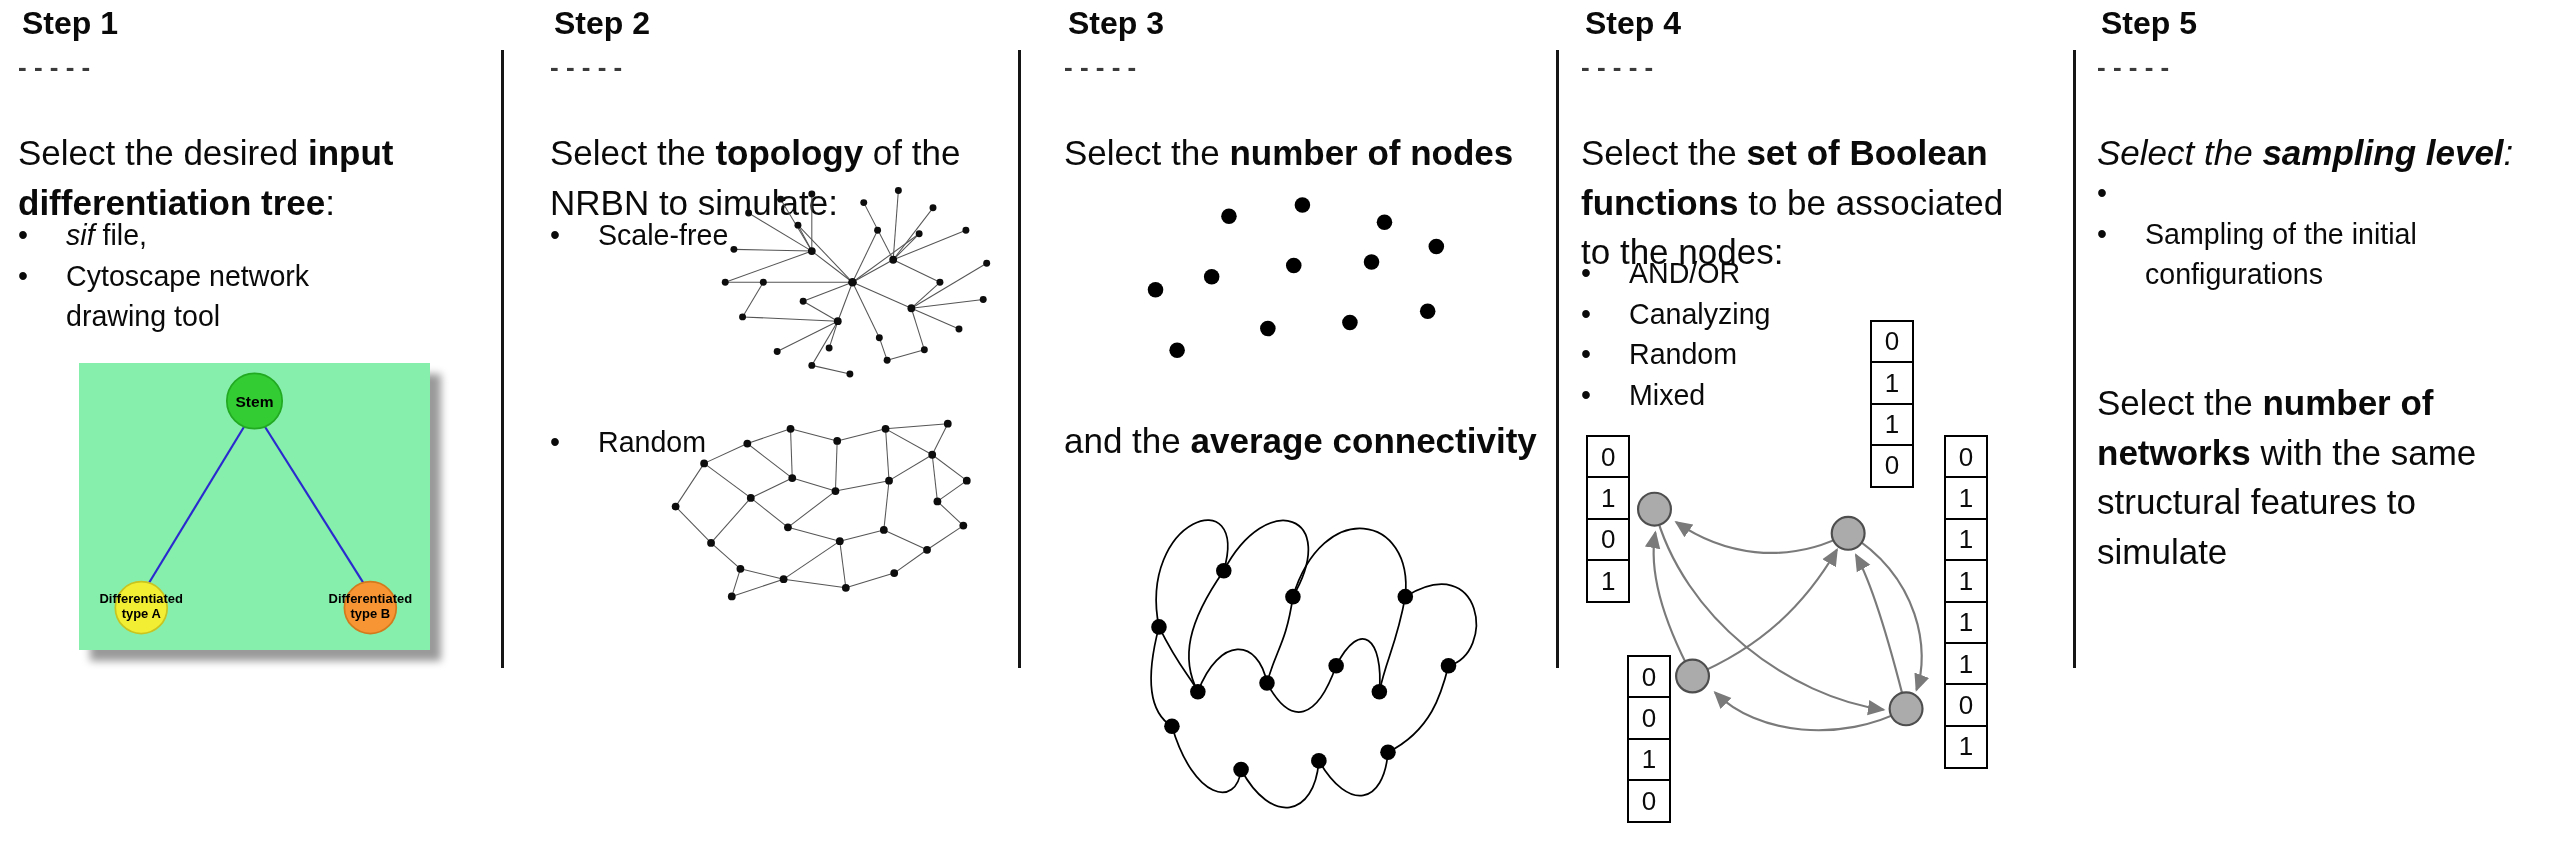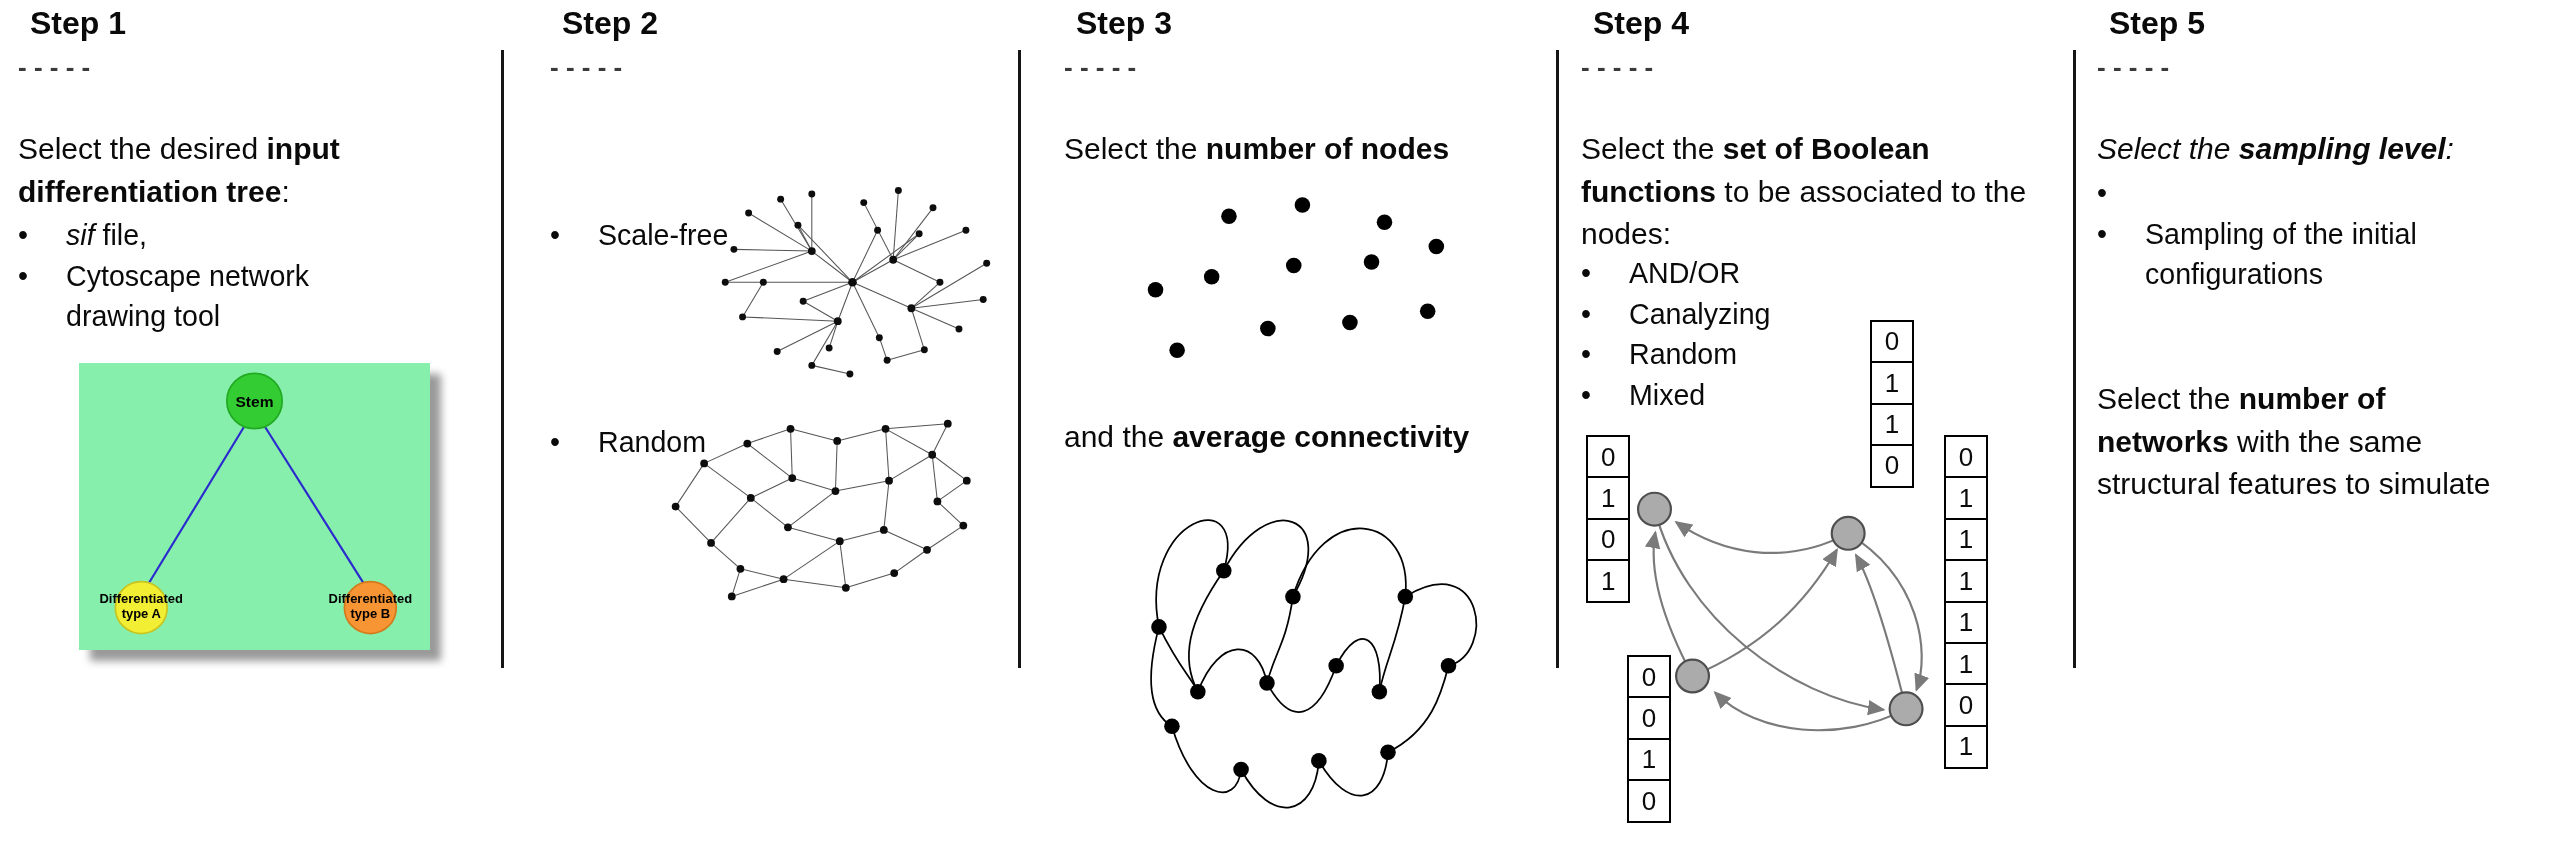--- a/index.html
+++ b/index.html
@@ -1,21 +1,21 @@
 <!DOCTYPE html>
 <html style="font-size:14px"><head>
 <meta charset="utf-8">
 <style>
   html,body{margin:0;padding:0;background:#fff;}
   .canvas{position:relative;width:2576px;height:851px;background:#ffffff;
           font-family:"Liberation Sans",sans-serif;color:#0a0a0a;overflow:hidden;}
   .step{position:absolute;top:0;height:851px;}
-  .title{position:absolute;top:5.2px;left:12px;font-size:32px;font-weight:bold;white-space:nowrap;}
+  .title{position:absolute;top:5.2px;left:4px;font-size:32px;font-weight:bold;white-space:nowrap;}
   .dashes{position:absolute;top:52px;left:0;font-size:26px;font-weight:bold;color:#3a3a3a;white-space:pre;}
-  .para{position:absolute;left:0;font-size:30px;line-height:1.42;margin:0;}
+  .para{position:absolute;left:0;font-size:35px;line-height:1.42;margin:0;}
   .para b{font-weight:bold;}
   .bullets{position:absolute;left:0;font-size:28.6px;line-height:1.42;}
   .bullet{display:flex;}
   .bmark{flex:0 0 48px;width:48px;}
   .divider{position:absolute;top:50px;width:2.6px;height:618px;background:#151515;}
   .tree-box{position:absolute;left:61px;top:363px;width:351px;height:287px;background:#86efac;
             box-shadow:11.2px 11.2px 7.8px #9a9a9a;}
   .figure{position:absolute;}
   .net4wrap{position:absolute;left:0;top:318px;width:415px;height:531px;}
   .net4svg{position:absolute;left:0;top:0;z-index:1;}
@@ -56,20 +56,21 @@
         <circle cx="337" cy="283" r="30" fill="#f79433" stroke="#d37a1c" stroke-width="2"></circle>
         <text x="337" y="278" text-anchor="middle" font-size="15" font-weight="bold" fill="#000"><tspan>Differentiated</tspan><tspan x="337" dy="17">type B</tspan></text>
       </svg>
     </div>
   </div>
   <div class="divider" style="left:501px;"></div>
 
   <div class="step" style="left:550px;width:472px;">
     <div class="title">Step 2</div>
     <div class="dashes">- - - - -</div>
+    <p class="para" style="top:128px;width:433px;"><span>Select the </span><b>topology</b><span> of the NRBN to simulate:</span></p>
     <div class="bullets" style="top:215px;width:260px;">
       <div class="bullet">
         <span class="bmark">•</span>
         <span>Scale-free</span>
       </div>
     </div>
     <svg class="figure" style="left:151px;top:180px;" width="303" height="208" viewBox="0 0 350 240">
       <g stroke="#555" stroke-width="1.2">
         <line x1="175" y1="118" x2="128" y2="82"></line>
           <line x1="175" y1="118" x2="222" y2="92"></line>

